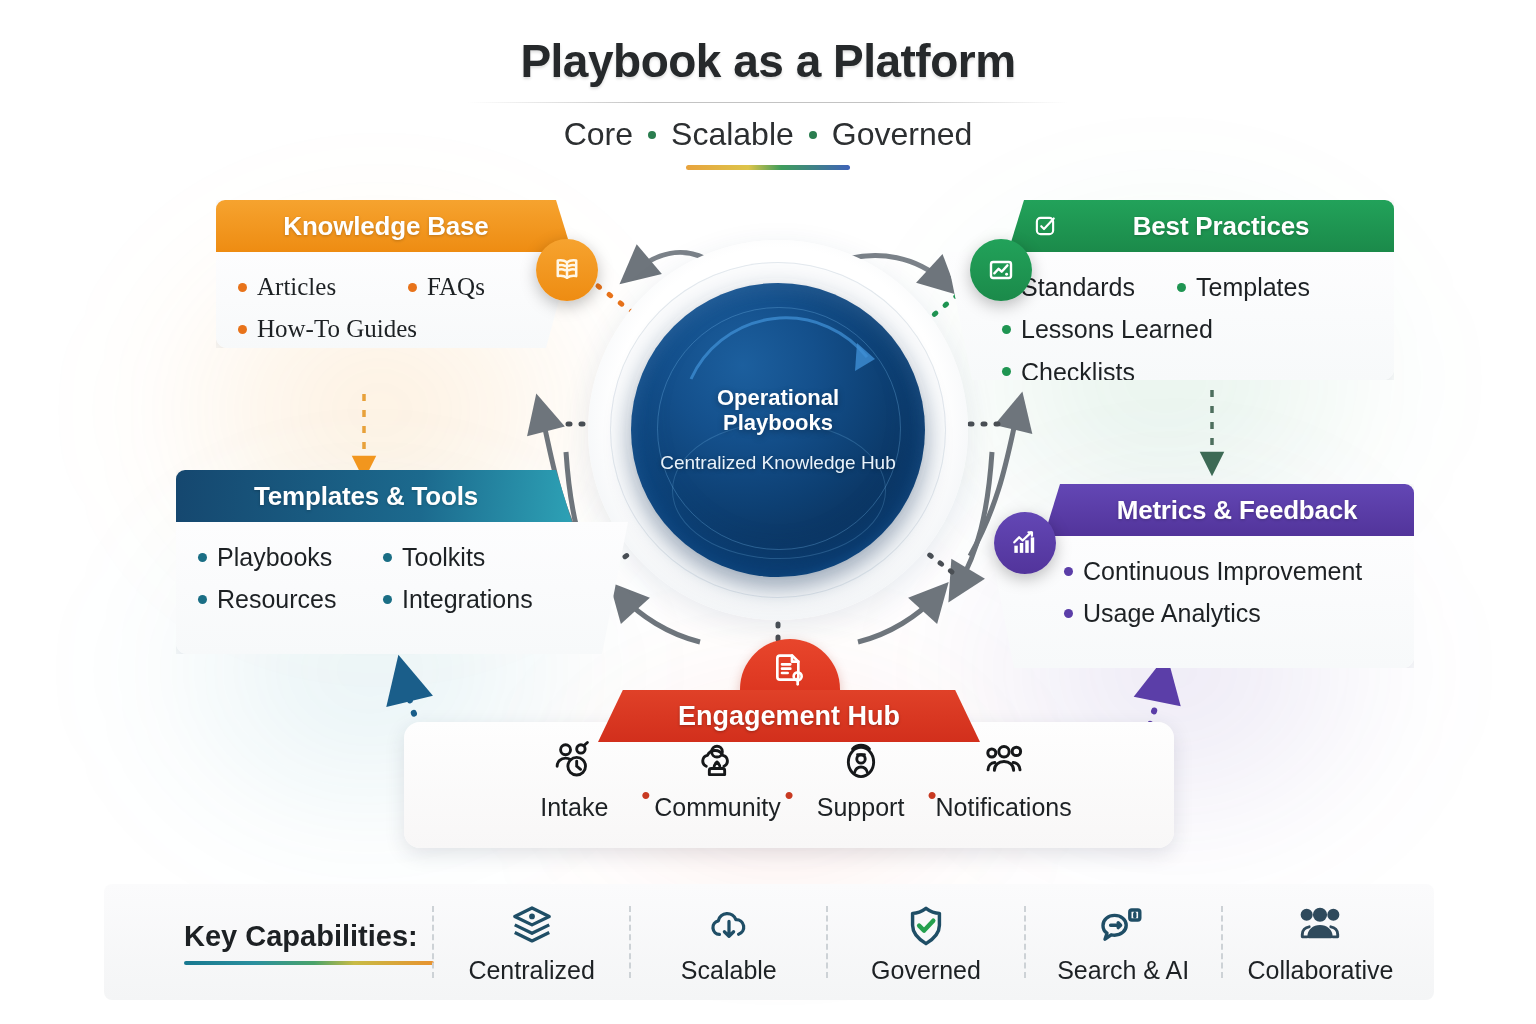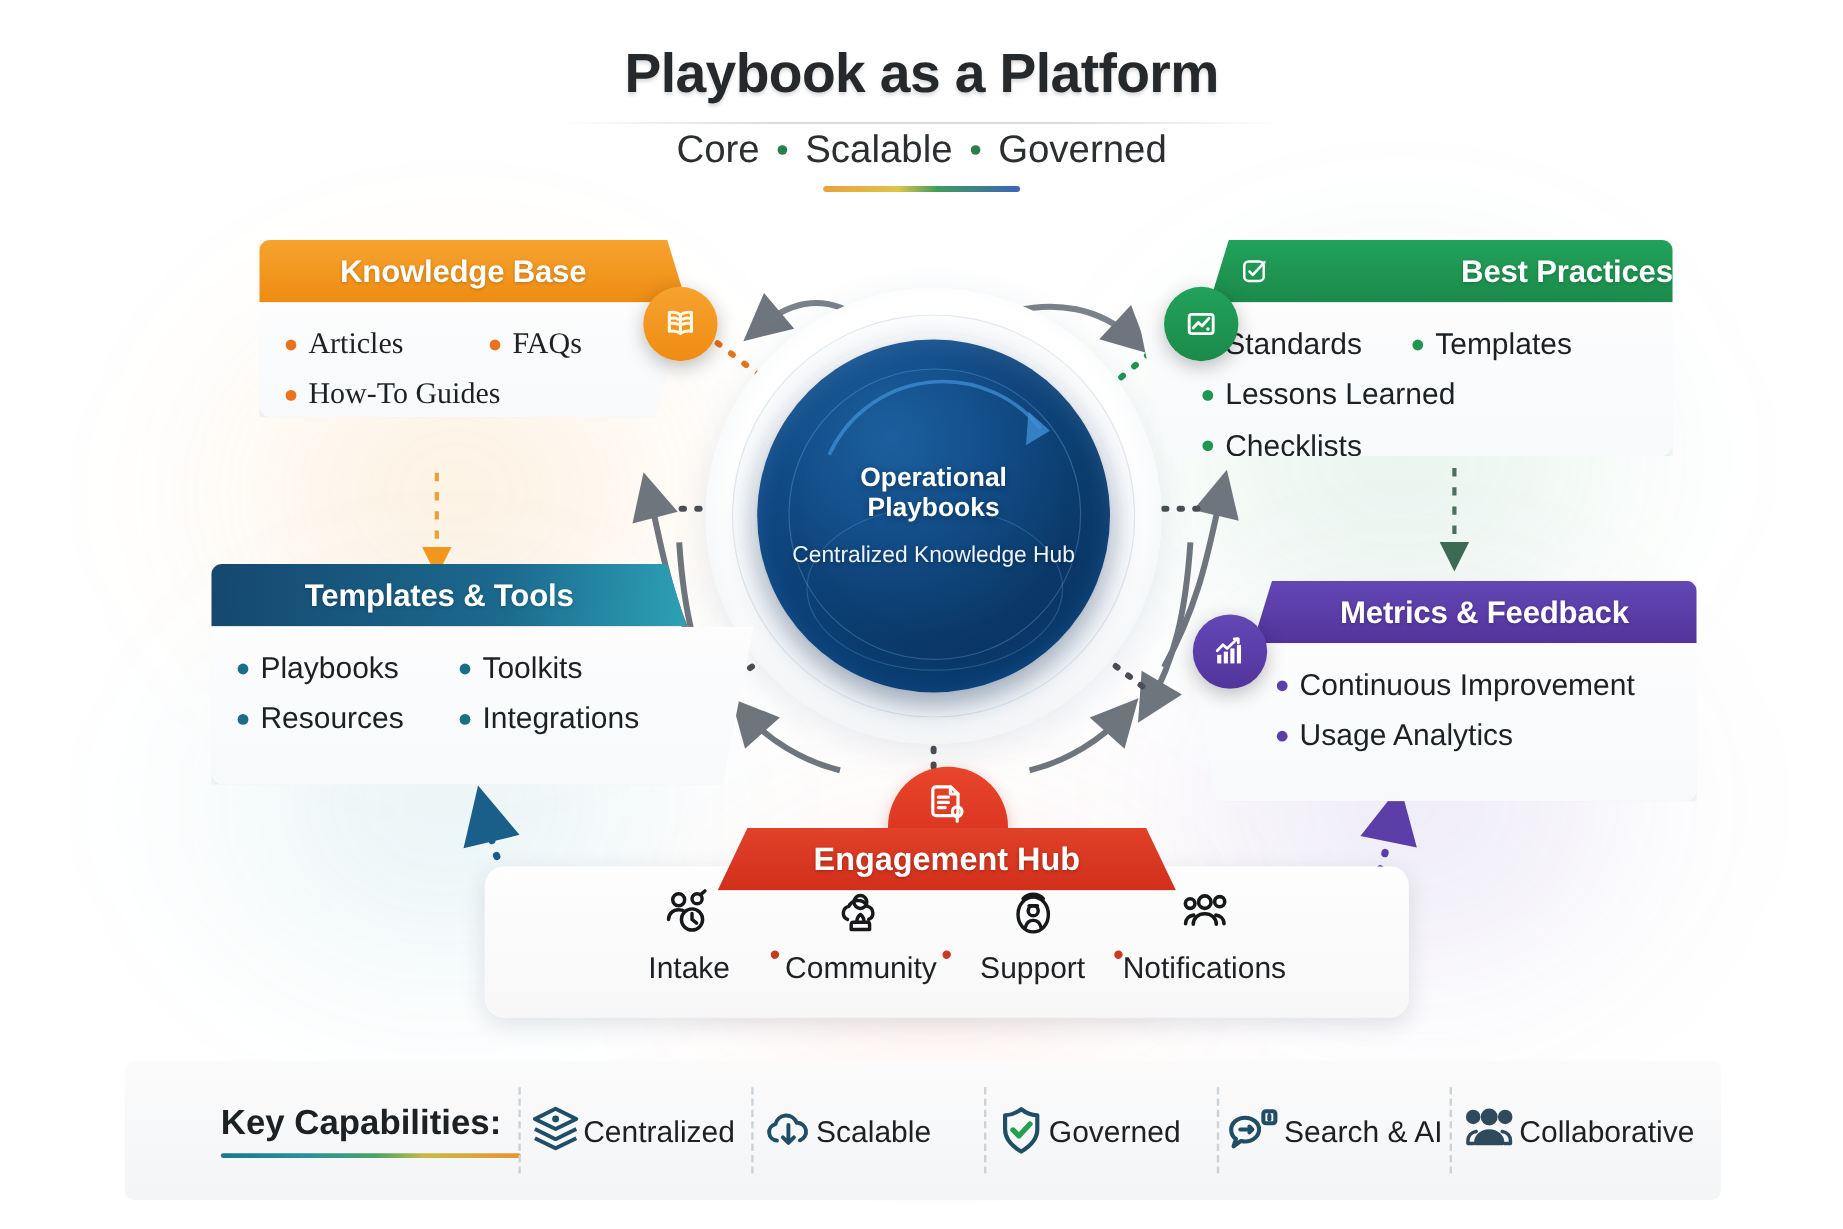--- a/index.html
+++ b/index.html
@@ -28,21 +28,21 @@
   .header { position: absolute; left: 0; top: 34px; width: 100%; text-align: center; }
   .title {
     font-size: 46px; font-weight: 700; color: #26292b; letter-spacing: -0.5px;
     text-shadow: 0 2px 3px rgba(0,0,0,0.14);
   }
   .title-rule {
     width: 600px; height: 1px; margin: 14px auto 0;
     background: linear-gradient(90deg, rgba(190,190,190,0) 0%, #c3c3c3 30%, #c3c3c3 70%, rgba(190,190,190,0) 100%);
   }
   .subtitle {
-    margin-top: 3px; font-size: 32px; color: #2c2f31; font-weight: 400;
+    margin-top: 13px; font-size: 32px; color: #2c2f31; font-weight: 400;
     display: flex; align-items: center; justify-content: center; gap: 15px;
   }
   .sub-dot { width: 8px; height: 8px; border-radius: 50%; background: #2a7d4f; display: inline-block; }
   .accent-bar {
     width: 164px; height: 5px; margin: 12px auto 0; border-radius: 3px;
     background: linear-gradient(90deg, #e8a33d 0%, #ddc44a 38%, #3f9d5c 58%, #3f63b8 100%);
   }
 
   
   .hub-wrap { position: absolute; left: 588px; top: 240px; width: 380px; height: 380px; }
@@ -158,21 +158,21 @@
   }
   .foot-title-wrap { width: 300px; padding-left: 58px; }
   .foot-title { font-size: 29px; font-weight: 700; color: #1d2124; white-space: nowrap; }
   .foot-bar {
     margin-top: 8px; width: 250px; height: 4px; border-radius: 3px;
     background: linear-gradient(90deg, #18788f 0%, #2a8f9e 28%, #4aa36b 52%, #c8bb45 68%, #e8922f 100%);
   }
   .foot-divider {
     width: 0; border-left: 2px dashed #cdd2d6; height: 72px; margin: 0 6px;
   }
-  .foot-item { flex: 1; display: flex; flex-direction: row; align-items: center; }
+  .foot-item { flex: 1; display: flex; flex-direction: column; align-items: center; }
   .foot-icon { height: 52px; display: flex; align-items: center; justify-content: center; }
   .foot-label { margin-top: 4px; font-size: 25px; color: #1d2124; white-space: nowrap; }
 </style>
 </head>
 <body>
 
 <div class="bg-tint tint-orange"></div>
 <div class="bg-tint tint-green"></div>
 <div class="bg-tint tint-teal"></div>
 <div class="bg-tint tint-purple"></div>
@@ -274,21 +274,21 @@
   </div>
 </div>
 <div class="badge" style="left:536px; top:239px; background:linear-gradient(180deg,#F6A32F 0%,#EE8C12 100%);">
   <svg width="34" height="34" viewBox="0 0 24 24" fill="none" stroke="#fff7e8" stroke-width="1.8" stroke-linecap="round" stroke-linejoin="round">
     <path d="M12 6.5c-2-1.4-4.2-1.6-6.5-1.2v11c2.3-.4 4.5-.2 6.5 1.2 2-1.4 4.2-1.6 6.5-1.2v-11c-2.3-.4-4.5-.2-6.5 1.2z"></path>
     <path d="M12 6.5v11M6.6 8.6c1.4-.2 2.8-.1 3.9.5M6.6 11.6c1.4-.2 2.8-.1 3.9.5M17.4 8.6c-1.4-.2-2.8-.1-3.9.5M17.4 11.6c-1.4-.2-2.8-.1-3.9.5"></path>
   </svg>
 </div>
 
 <div class="card" style="left:1008px; top:200px; width:386px;">
-  <div class="card-head clip-right-head" style="background:linear-gradient(180deg,#22A25A 0%,#1B8A4A 100%); justify-content:flex-end; padding-left:40px;">
+  <div class="card-head clip-right-head" style="background:linear-gradient(180deg,#22A25A 0%,#1B8A4A 100%); justify-content:center; padding-left:40px;">
     <span style="position:absolute; left:22px; top:11px;">
       <svg width="30" height="30" viewBox="0 0 24 24" fill="none" stroke="#ffffff" stroke-width="1.7" stroke-linecap="round" stroke-linejoin="round">
         <path d="M5.5 8.5A3 3 0 0 1 8.5 5.5h7A3 3 0 0 1 18.5 8.5v7A3 3 0 0 1 15.5 18.5h-7A3 3 0 0 1 5.5 15.5z"></path>
         <path d="M9 12.2l2.2 2.2L19 6"></path>
       </svg>
     </span>
     <span>Best Practices</span>
   </div>
   <div class="card-body clip-right-body" style="height:128px; width:448px; margin-left:-62px; padding-left:56px;">
     <div class="bullets">

